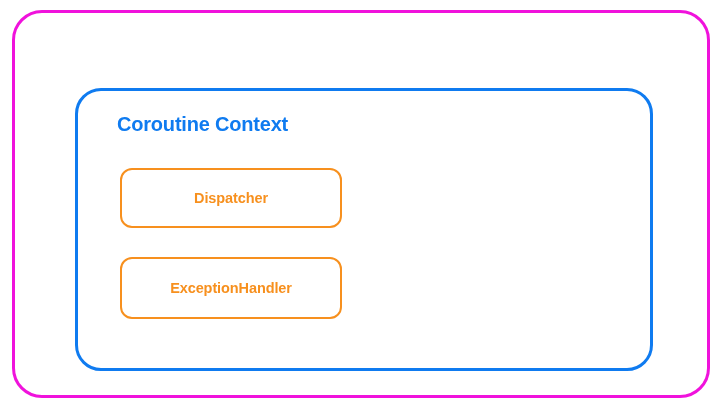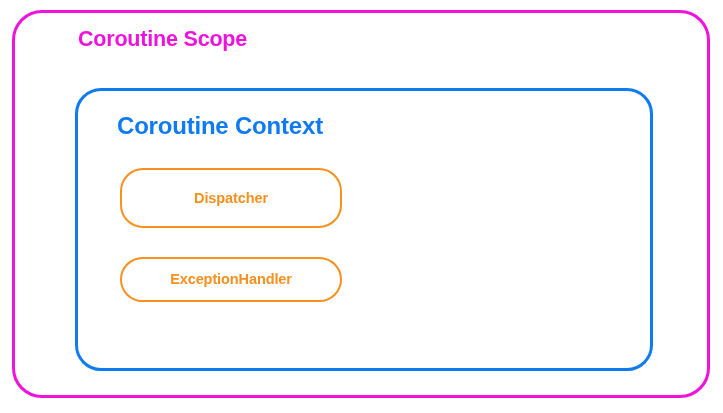--- a/index.html
+++ b/index.html
@@ -53,69 +53,68 @@
     height: 283px;
     box-sizing: border-box;
     border: 3px solid #0f7bf0;
     border-radius: 26px;
     background: transparent;
   }
   .context-title {
     position: absolute;
     left: 117px;
     top: 114px;
-    font-size: 24px;
+    font-size: 20px;
     font-weight: bold;
     letter-spacing: -0.2px;
     color: #0f7bf0;
     white-space: nowrap;
     line-height: 1;
   }
 
   
   .element-grid {
     position: absolute;
     left: 0;
     top: 0;
     width: 100%;
     height: 100%;
     pointer-events: none;
   }
   .element-box {
     position: absolute;
     box-sizing: border-box;
     border: 2.5px solid #f7901e;
-    border-radius: 23px;
+    border-radius: 12px;
     background: transparent;
     display: flex;
     align-items: center;
     justify-content: center;
     pointer-events: auto;
   }
   .element-label {
     font-size: 14.5px;
     font-weight: bold;
     letter-spacing: -0.1px;
     color: #f7901e;
     white-space: nowrap;
     line-height: 1;
   }
 
   .cell-c0 { left: 120px; width: 222px; }
   .cell-c1 { left: 393px; width: 221px; }
   .cell-r0 { top: 168px; height: 60px; }
-  .cell-r1 { top: 257px; height: 45px; }
+  .cell-r1 { top: 257px; height: 62px; }
 </style>
 </head>
 <body>
 
 <div id="canvas">
 
   <div class="scope-box"></div>
-  <div class="scope-title">Coroutine Scope</div>
 
   <div class="context-box"></div>
   <div class="context-title">Coroutine Context</div>
 
   <div class="element-grid">
 
     <div class="element-box cell-r0 cell-c0">
       <span class="element-label">Dispatcher</span>
     </div>
 

